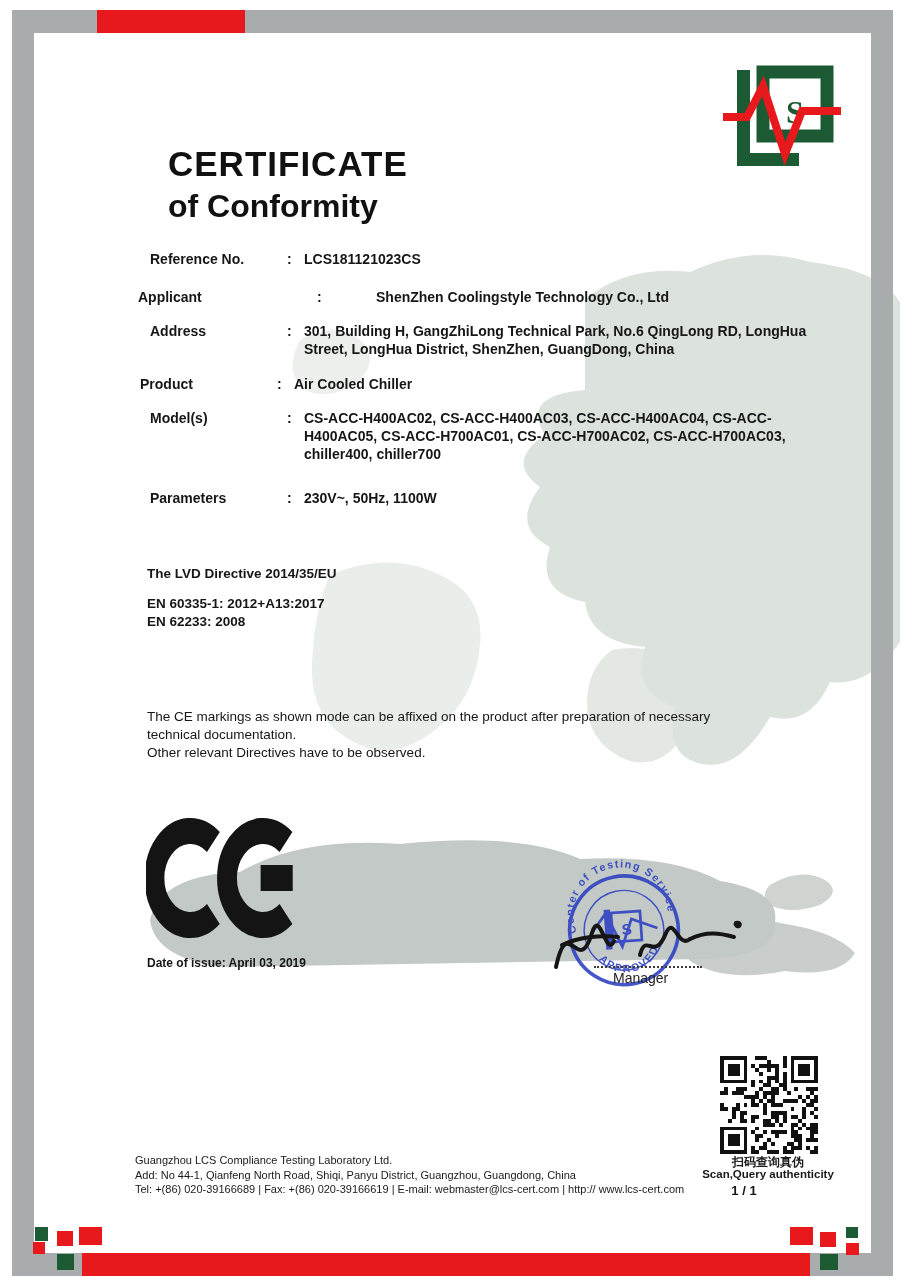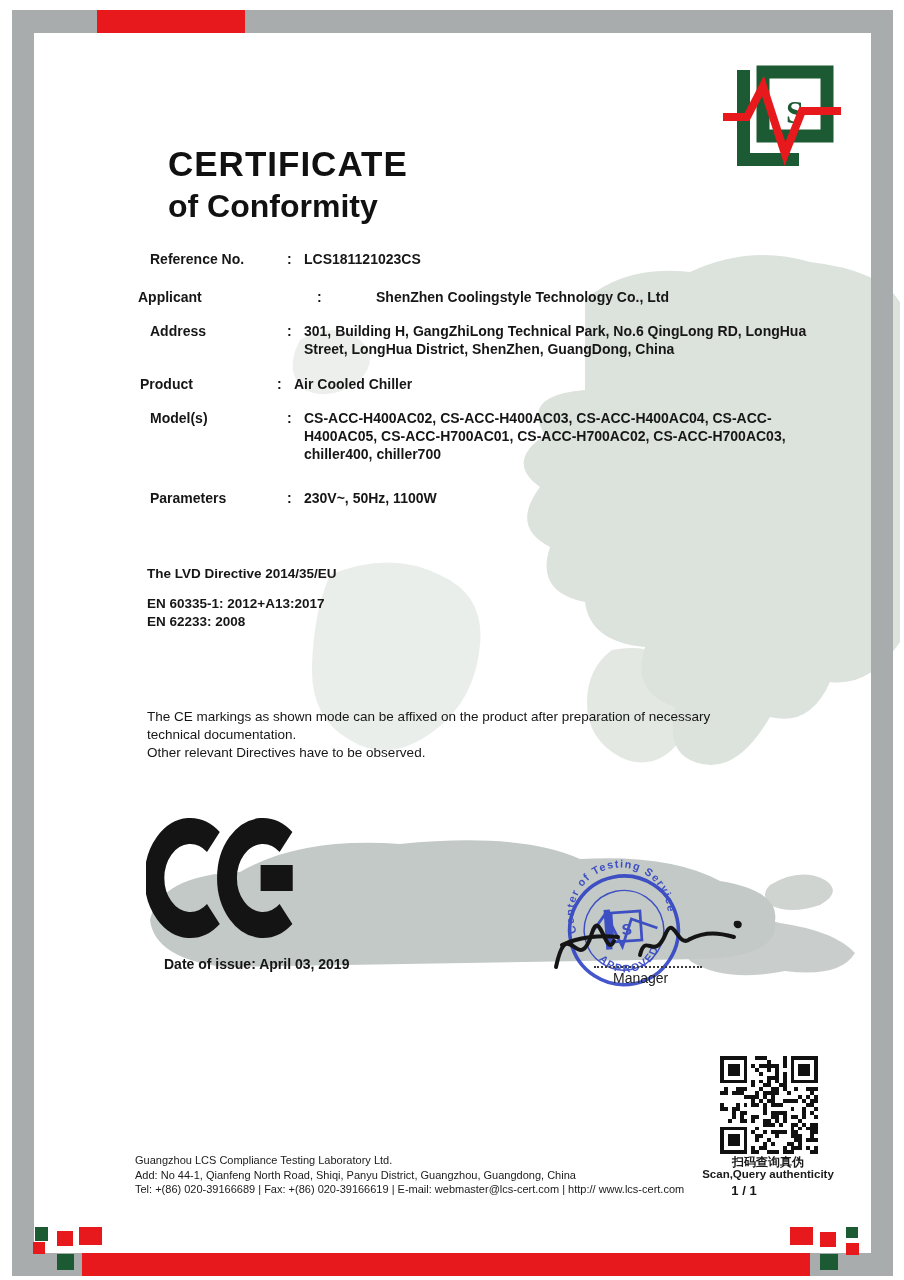--- a/index.html
+++ b/index.html
@@ -22,21 +22,21 @@
   .logo{position:absolute;left:723px;top:64px;}
   .title-main{position:absolute;left:168px;top:144px;font-size:35px;font-weight:bold;letter-spacing:1px;color:#111;}
   .title-sub{position:absolute;left:168px;top:188px;font-size:32px;font-weight:bold;color:#111;}
   .frow{position:absolute;display:flex;align-items:flex-start;font-size:14px;font-weight:bold;line-height:1.3;}
   .frow .lbl{width:137px;flex:none;}
   .frow .col{width:17px;flex:none;}
   .frow .val{width:505px;}
   .para{position:absolute;left:147px;width:585px;font-size:13.5px;line-height:1.32;color:#161616;}
   .para.bold{font-weight:bold;}
   .ce{position:absolute;left:146px;top:812px;}
-  .date-line{position:absolute;left:164px;top:956px;font-size:14px;font-weight:bold;}
+  .date-line{position:absolute;left:147px;top:956px;font-size:12px;font-weight:bold;}
   .stamp{position:absolute;left:538px;top:852px;opacity:.88;}
   .sig{position:absolute;left:548px;top:893px;}
   .sig-dots{position:absolute;left:594px;top:966px;width:108px;border-bottom:2px dotted #3a3a3a;}
   .sig-title{position:absolute;left:613px;top:970px;font-size:14px;color:#222;}
   .qr{position:absolute;left:720px;top:1056px;}
   .footer{position:absolute;left:135px;top:1153px;font-size:11px;line-height:1.33;color:#1a1a1a;}
   .qrcap{position:absolute;left:682px;width:172px;text-align:center;font-weight:bold;color:#1a1a1a;}
   .qrcap.cn{top:1154px;font-size:12px;}
   .qrcap.en{top:1168px;font-size:11.5px;}
   .pageno{position:absolute;left:684px;top:1183px;width:120px;text-align:center;font-size:13px;font-weight:bold;}

